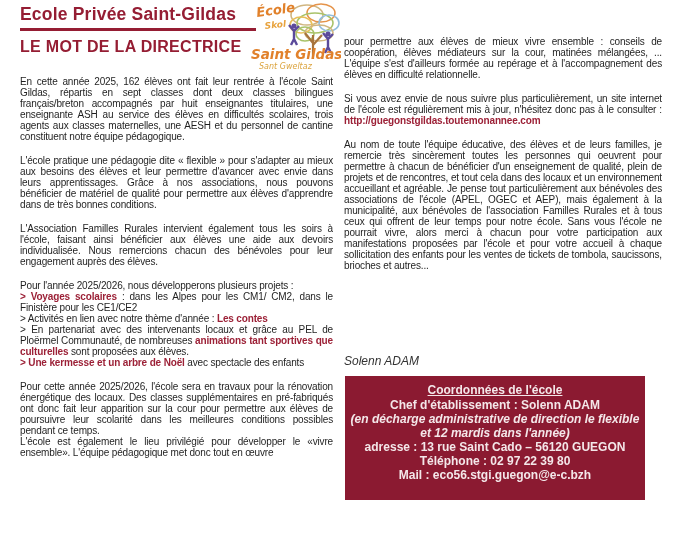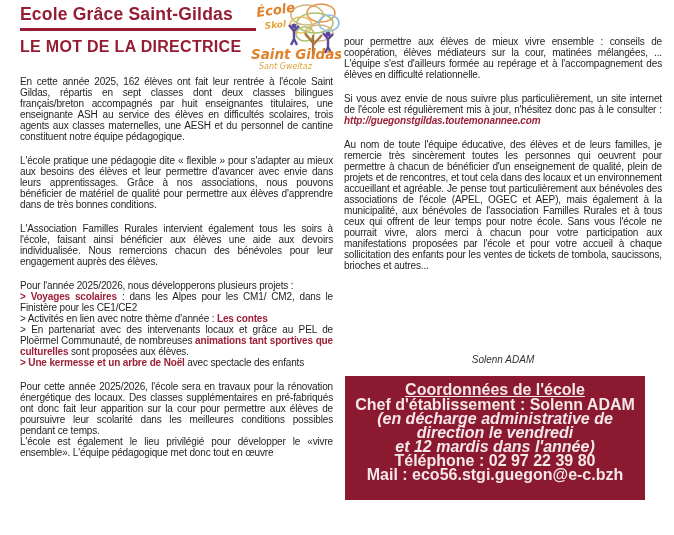--- a/index.html
+++ b/index.html
@@ -22,47 +22,47 @@
   
   .col{
     position:absolute;font-size:10px;line-height:11px;
     text-align:justify;letter-spacing:-0.15px;color:#1f1f1f;overflow:hidden;
   }
   .col-left{left:20px;top:76px;width:313px;height:472px;}
   .col-right{left:344px;top:36px;width:318px;height:335px;}
   .col p{margin:0 0 13px 0;}
   .col p.tight{margin:0;}
   .accent{color:#9c2137;font-weight:bold;}
-  .link{color:#9c2137;font-weight:bold;cursor:pointer;font-style:italic;}
+  .link{color:#9c2137;font-weight:bold;cursor:pointer;}
   .signature{
     position:absolute;left:344px;top:354px;width:318px;
-    text-align:center;font-style:italic;font-size:10px;color:#333;
+    text-align:left;font-style:italic;font-size:12px;color:#333;
   }
   
   .contact-box{
     position:absolute;left:345px;top:376px;width:300px;height:124px;
     background:#8b1a31;color:#f4e7e9;text-align:center;
-    font-size:16px;line-height:14px;font-weight:bold;
+    font-size:12px;line-height:14px;font-weight:bold;
     padding-top:7px;box-sizing:border-box;
   }
   .contact-box .box-title{text-decoration:underline;margin-bottom:1px;}
   .contact-box .note{font-style:italic;font-weight:bold;}
   
   .footer-note{
     position:absolute;left:340px;top:505px;width:334px;
     text-align:center;font-weight:bold;font-size:10.8px;line-height:13.5px;
     letter-spacing:-0.1px;color:#1d1d1d;margin-top:44px;
   }
 </style>
 </head>
 <body>
 
 <div class="page">
 
-  <div class="masthead">Ecole Grâce Saint-Gildas</div>
+  <div class="masthead">Ecole Privée Saint-Gildas</div>
   <div class="section-heading">LE MOT DE LA DIRECTRICE</div>
 
   <svg class="logo" viewBox="0 0 92 72">
 
     <g fill="none" stroke-width="1.6" opacity="0.85">
       <ellipse cx="58" cy="14" rx="16" ry="10" stroke="#c8a96a"></ellipse>
       <ellipse cx="72" cy="12" rx="14" ry="9" stroke="#e1812b"></ellipse>
       <ellipse cx="66" cy="22" rx="18" ry="10" stroke="#9ab84f"></ellipse>
       <ellipse cx="80" cy="22" rx="10" ry="8" stroke="#7fb2d6"></ellipse>
       <ellipse cx="52" cy="24" rx="11" ry="8" stroke="#e5b53e"></ellipse>
@@ -104,21 +104,22 @@
     <p>pour permettre aux élèves de mieux vivre ensemble : conseils de coopération, élèves médiateurs sur la cour, matinées mélangées, ... L'équipe s'est d'ailleurs formée au repérage et à l'accompagnement des élèves en difficulté relationnelle.</p>
     <p><span>Si vous avez envie de nous suivre plus particulièrement, un site internet de l'école est régulièrement mis à jour, n'hésitez donc pas à le consulter : </span><span class="link">http://guegonstgildas.toutemonannee.com</span></p>
     <p>Au nom de toute l'équipe éducative, des élèves et de leurs familles, je remercie très sincèrement toutes les personnes qui oeuvrent pour permettre à chacun de bénéficier d'un enseignement de qualité, plein de projets et de rencontres, et tout cela dans des locaux et un environnement accueillant et agréable. Je pense tout particulièrement aux bénévoles des associations de l'école (APEL, OGEC et AEP), mais également à la municipalité, aux bénévoles de l'association Familles Rurales et à tous ceux qui offrent de leur temps pour notre école. Sans vous l'école ne pourrait vivre, alors merci à chacun pour votre participation aux manifestations proposées par l'école et pour votre accueil à chaque sollicitation des enfants pour les ventes de tickets de tombola, saucissons, brioches et autres...</p>
   </div>
 
   <div class="signature">Solenn ADAM</div>
 
   <div class="contact-box">
     <div class="box-title">Coordonnées de l'école</div>
     <div>Chef d'établissement : Solenn ADAM</div>
-    <div class="note">(en décharge administrative de direction le vendredi</div>
+    <div class="note">(en décharge administrative de direction le flexible</div>
     <div class="note">et 12 mardis dans l'année)</div>
+    <div>adresse : 13 rue Saint Cado – 56120 GUEGON</div>
     <div>Téléphone : 02 97 22 39 80</div>
     <div>Mail : eco56.stgi.guegon@e-c.bzh</div>
   </div>
 
   <div class="footer-note">Les inscriptions sont possibles toute l'année, n'hésitez pas à nous contacter pour visiter l'école !</div>
 
 </div>
 
 </body></html>

